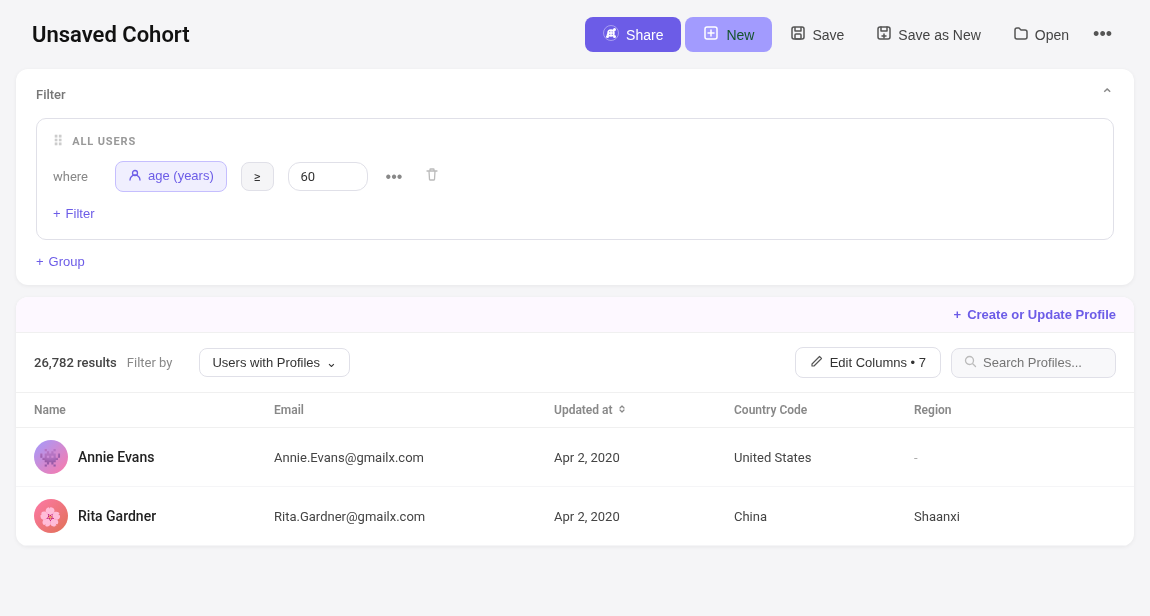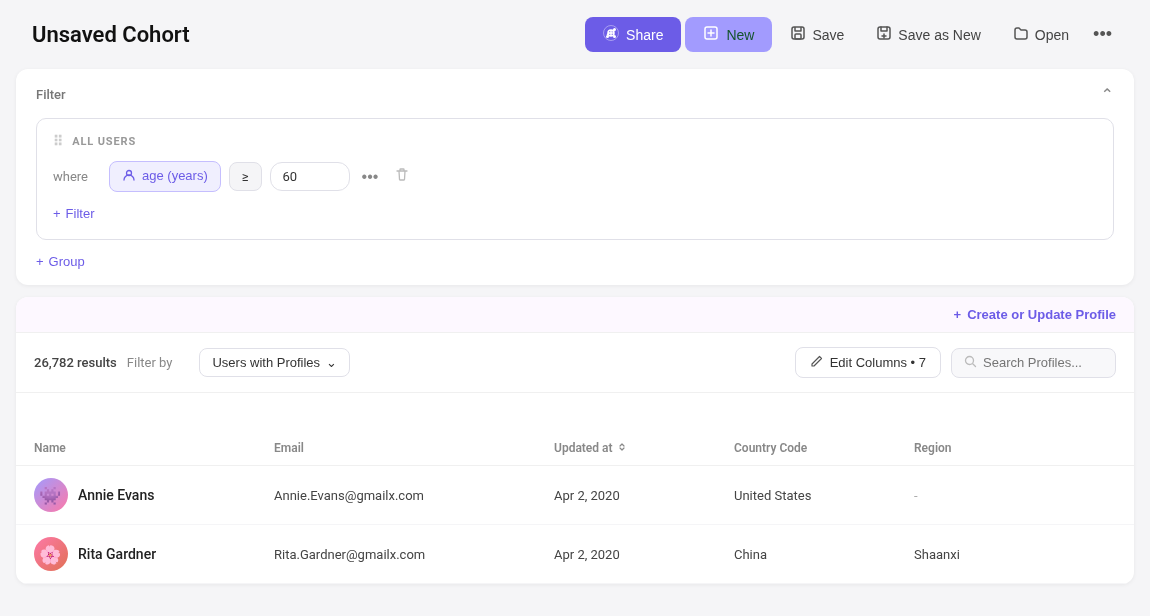--- a/index.html
+++ b/index.html
@@ -126,21 +126,21 @@
     .drag-handle {
       color: #ccc;
       font-size: 14px;
       cursor: grab;
     }
 
     
     .filter-row {
       display: flex;
       align-items: center;
-      gap: 8px;
+      gap: 14px;
       margin-bottom: 10px;
     }
     .where-label {
       font-size: 13px;
       color: #888;
       min-width: 48px;
     }
     .filter-pill {
       background: #f0effe;
       border: 1.5px solid #c5befe;
@@ -305,21 +305,20 @@
       padding: 10px 18px;
       border-bottom: 1.5px solid #f0f0f0;
       background: #fff;
     }
     .th {
       font-size: 12px;
       font-weight: 600;
       color: #888;
       text-transform: none;
       letter-spacing: 0;
-      margin-top: 38px;
     }
     .th.sortable {
       display: flex;
       align-items: center;
       gap: 4px;
       cursor: pointer;
     }
 
     .table-row {
       display: grid;

